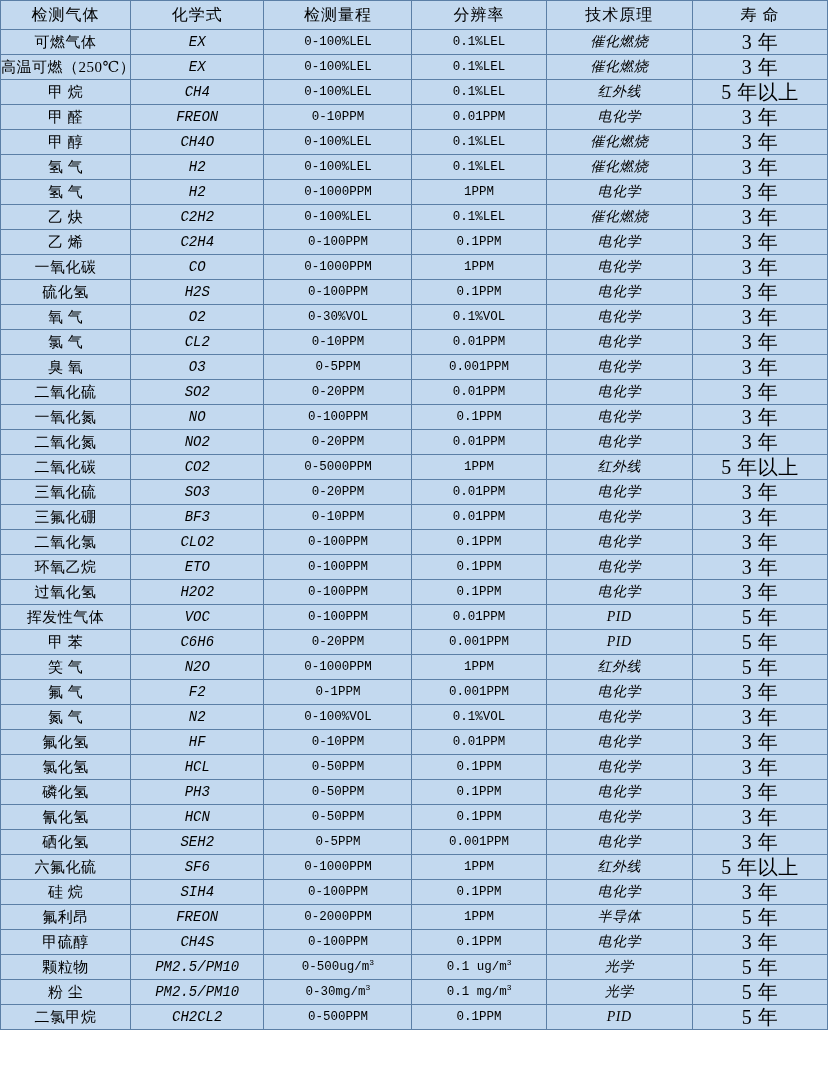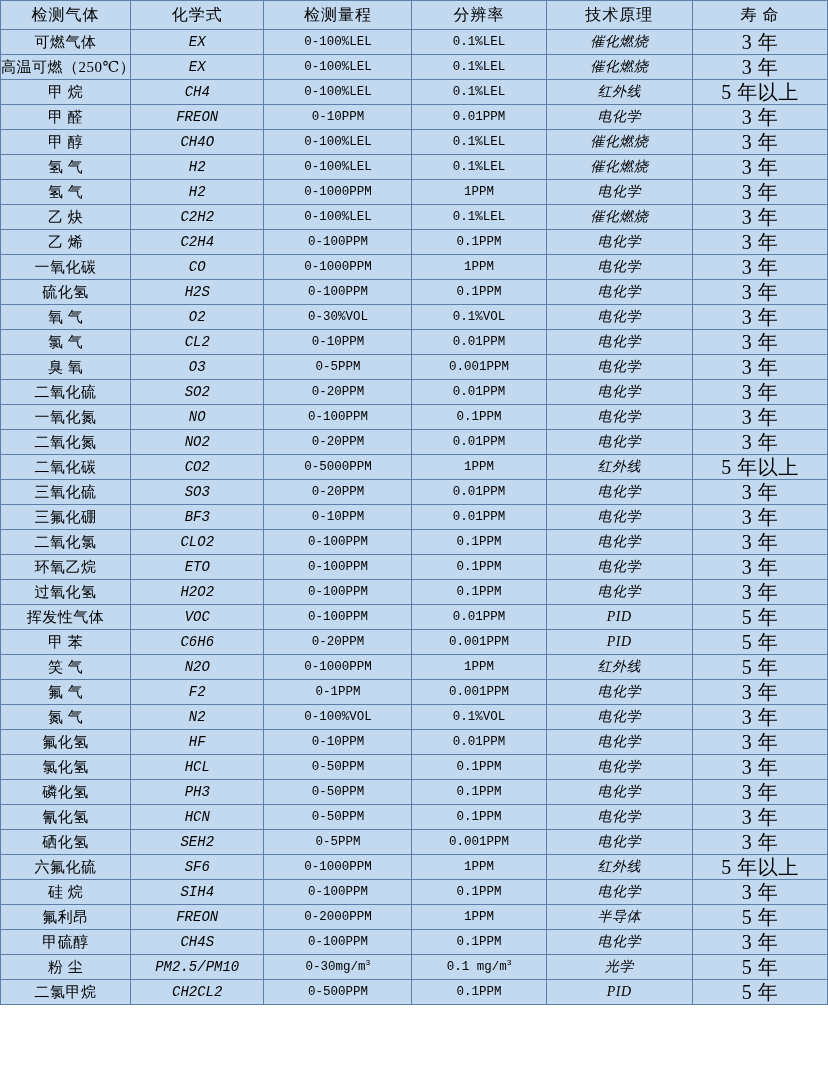--- a/index.html
+++ b/index.html
@@ -386,20 +386,28 @@
       </tr>
       <tr>
         <td class="name">甲硫醇</td>
         <td class="formula">CH4S</td>
         <td class="range">0-100PPM</td>
         <td class="res">0.1PPM</td>
         <td class="principle">电化学</td>
         <td class="life">3 年</td>
       </tr>
       <tr>
+        <td class="name">颗粒物</td>
+        <td class="formula">PM2.5/PM10</td>
+        <td class="range">0-500ug/m<sup>3</sup></td>
+        <td class="res">0.1 ug/m<sup>3</sup></td>
+        <td class="principle">光学</td>
+        <td class="life">5 年</td>
+      </tr>
+      <tr>
         <td class="name">粉 尘</td>
         <td class="formula">PM2.5/PM10</td>
         <td class="range">0-30mg/m<sup>3</sup></td>
         <td class="res">0.1 mg/m<sup>3</sup></td>
         <td class="principle">光学</td>
         <td class="life">5 年</td>
       </tr>
       <tr>
         <td class="name">二氯甲烷</td>
         <td class="formula">CH2CL2</td>

